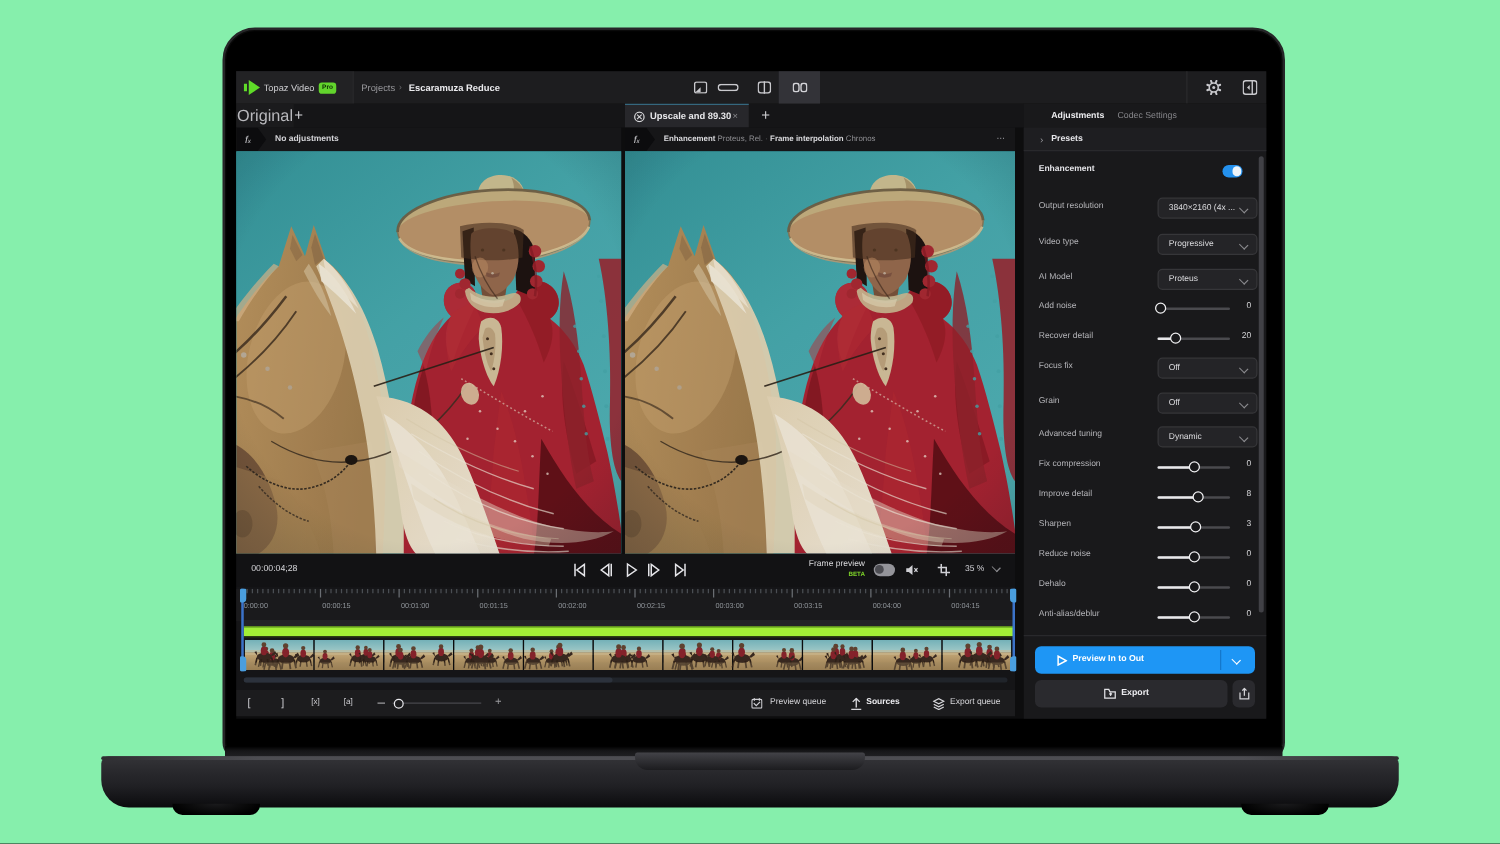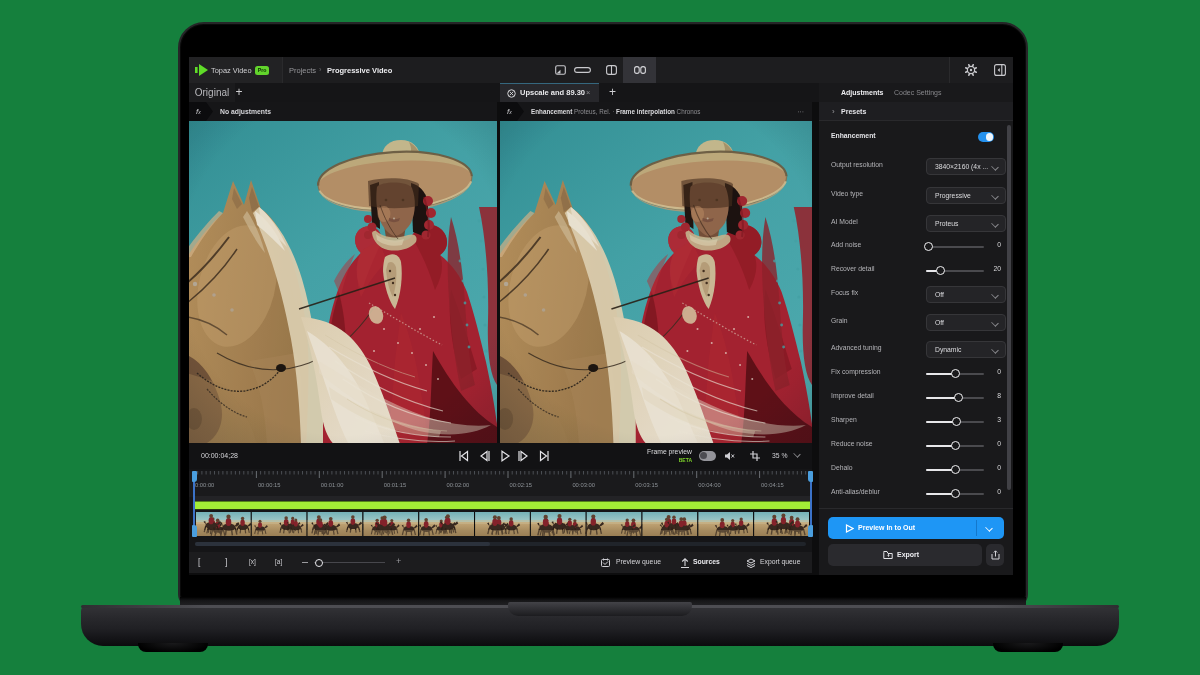--- a/index.html
+++ b/index.html
@@ -1,40 +1,40 @@
 <!DOCTYPE html>
 <html><head>
 <meta charset="utf-8">
 <style>
 *{margin:0;padding:0;box-sizing:border-box}
 html,body{width:1200px;height:675px;background:#000;overflow:hidden;
   font-family:"Liberation Sans",sans-serif;-webkit-font-smoothing:antialiased}
 .abs{position:absolute}
-#stage{position:relative;width:1200px;height:675px;background:#15803d}
+#stage{position:relative;width:1200px;height:675px;background:#86efac}
 
 #lid{position:absolute;left:178px;top:22px;width:850px;height:586px;
   background:#000;border:2px solid #262628;border-radius:26px 26px 14px 14px;
   box-shadow:inset 0 0 0 1px #0a0a0a}
 #hinge{position:absolute;left:180px;top:597px;width:846px;height:9px;
   background:linear-gradient(180deg,#000 0,#161618 40%,#222225 100%)}
 #base{position:absolute;left:81px;top:605px;width:1038px;height:41px;
   background:linear-gradient(180deg,#3a3a3f 0,#313135 8%,#28282c 32%,#202024 58%,#141417 82%,#0b0b0d 100%);
   border-radius:6px 6px 22px 22px}
 #notch{position:absolute;left:508px;top:602px;width:184px;height:14px;
   background:linear-gradient(180deg,#434348 0,#2d2d31 55%,#1c1c1f 100%);border-radius:2px 2px 10px 10px}
 #basehl{position:absolute;left:81px;top:605px;width:1038px;height:2.5px;
   background:linear-gradient(90deg,#2e2e31,#4d4d52 12%,#4d4d52 88%,#2e2e31);border-radius:2px}
 .foot{position:absolute;top:643px;height:9px;background:radial-gradient(ellipse at 50% 0,#1a1a1c 0,#000 75%);border-radius:0 0 8px 8px}
 
 #app{position:absolute;left:189px;top:57px;width:824px;height:518px;background:#0d0d0e;font-size:8px;color:#ddd}
 #hdr{position:absolute;left:0;top:0;width:824px;height:26px;background:#1d1d1f}
 #hdrlogo{position:absolute;left:0;top:0;width:93px;height:26px;background:#222224}
 .vline{position:absolute;top:0;width:1px;height:26px;background:#2a2a2c}
 #tabbar{position:absolute;left:0;top:26px;width:824px;height:19px;background:#151517}
-#ltab{position:absolute;left:0;top:26px;width:46px;height:19px;background:#1b1b1d;color:#b9b9bd;line-height:19px;text-align:center;font-size:10px}
+#ltab{position:absolute;left:0;top:26px;width:46px;height:19px;background:#1b1b1d;color:#b9b9bd;line-height:19px;text-align:center;font-size:13px}
 #atab{position:absolute;left:311px;top:26px;width:99px;height:19px;background:#27272b;border-top:1px solid #35677e;color:#e9e9ec;line-height:18px;font-size:7.5px;font-weight:bold}
 #sidetabs{position:absolute;left:630px;top:26px;width:194px;height:19px;background:#19191b;line-height:19px}
 .phead{position:absolute;top:45px;height:19px;background:#161618;line-height:19px;font-size:6.8px;color:#cfcfd3}
 .fxb{position:absolute;left:0;top:0;width:24px;height:19px;background:#0c0c0e;
   clip-path:polygon(0 0,17px 0,24px 9.5px,17px 19px,0 19px);color:#cfcfd3;font-style:italic;font-size:8px;line-height:19px;text-align:left;padding-left:7px}
 .vid{position:absolute;top:64px;height:322px;overflow:hidden;background:#35989e}
 .vid svg{filter:blur(.6px) saturate(.93) brightness(.97)}
 #transport{position:absolute;left:0;top:386px;width:623px;height:26px;background:#121214}
 #tline{position:absolute;left:0;top:412px;width:623px;height:83px;background:#151517}
 #btoolbar{position:absolute;left:0;top:495px;width:623px;height:21px;background:#1c1c1e}
@@ -66,21 +66,21 @@
     <div class="vline" style="left:93px"></div>
 
     <svg class="abs" style="left:6px;top:7px" width="13" height="12" viewBox="0 0 13 12">
       <rect x="0" y="3" width="2.6" height="6" fill="#5fdc28"></rect>
       <path d="M4 0 L13 6 L4 12 Z" fill="#5fdc28"></path>
     </svg>
     <div class="abs" style="left:22px;top:9px;font-size:7.4px;color:#cfcfd2">Topaz Video</div>
     <div class="abs" style="left:66px;top:8.5px;width:14px;height:9px;background:#62d42c;border-radius:2.5px;color:#0c2a04;font-size:5.2px;font-weight:bold;text-align:center;line-height:9px">Pro</div>
     <div class="abs" style="left:100px;top:9px;font-size:7.5px;color:#97979b">Projects</div>
     <div class="abs" style="left:130px;top:8px;font-size:7.5px;color:#6a6a6e">›</div>
-    <div class="abs" style="left:138px;top:9px;font-size:7.5px;color:#ececef;font-weight:bold">Progressive Video</div>
+    <div class="abs" style="left:138px;top:9px;font-size:7.5px;color:#ececef;font-weight:bold">Escaramuza Reduce</div>
 
     <div class="abs" style="left:434px;top:0;width:33px;height:26px;background:#333338"></div>
     <svg class="abs" style="left:366px;top:8px" width="11" height="10" viewBox="0 0 11 10">
       <rect x=".7" y=".7" width="9.6" height="8.6" rx="1.5" fill="none" stroke="#c9c9cd" stroke-width="1.1"></rect>
       <path d="M1.5 8.5 L5.5 4.8 L5.5 8.5 Z" fill="#c9c9cd"></path>
     </svg>
     <svg class="abs" style="left:385px;top:10px" width="17" height="6" viewBox="0 0 17 6">
       <rect x=".6" y=".6" width="15.8" height="4.8" rx="2.4" fill="none" stroke="#c9c9cd" stroke-width="1.1"></rect>
     </svg>
     <svg class="abs" style="left:417px;top:8px" width="11" height="10" viewBox="0 0 11 10">

